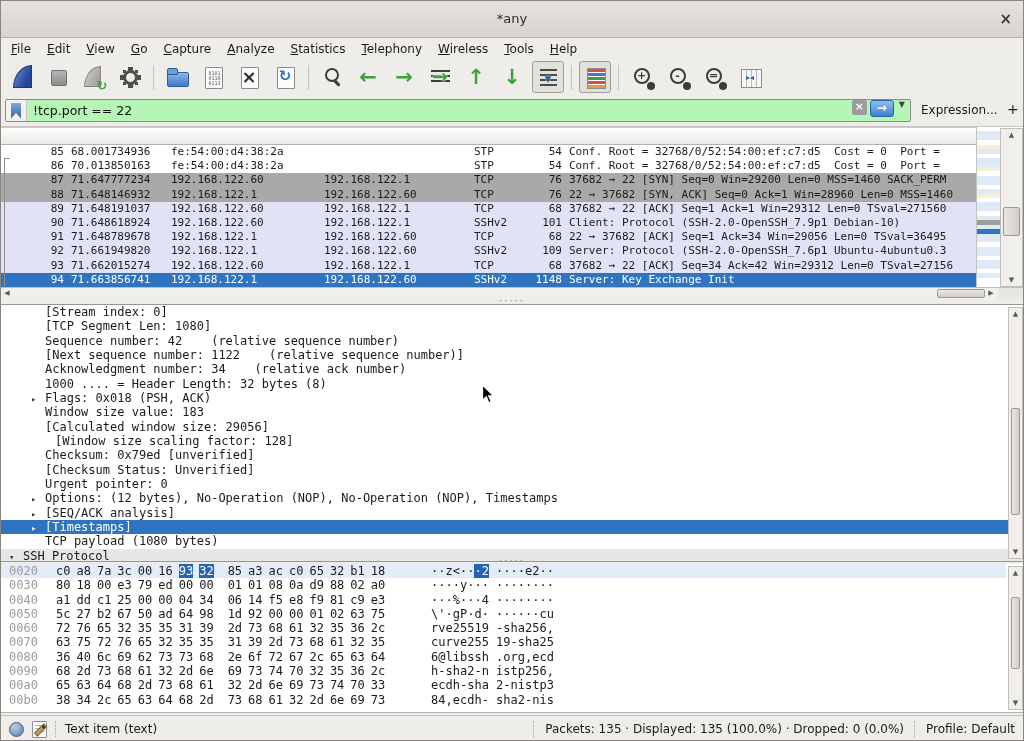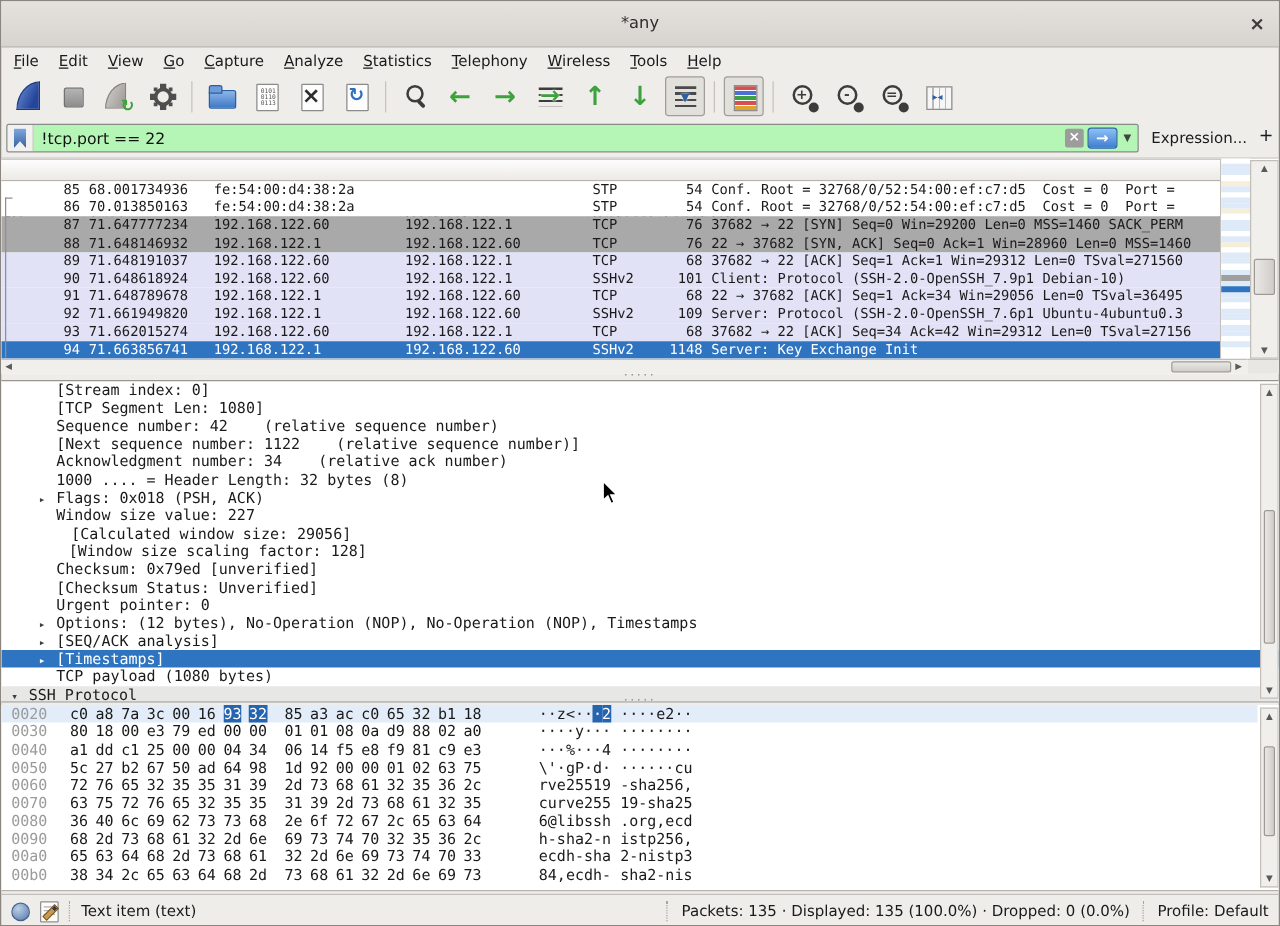--- a/index.html
+++ b/index.html
@@ -56,21 +56,21 @@
   .zoomi::after{position:absolute;left:5px;top:4px;width:16px;height:16px;line-height:15px;text-align:center;font-size:11px;font-weight:bold;color:#3c3c3c;}
   .tbicon-zoom-in::after{content:"+";}
   .tbicon-zoom-out::after{content:"-";}
   .tbicon-zoom-original::after{content:"=";}
   .tbicon-resize-columns::before{content:"";position:absolute;left:4px;top:5px;width:19px;height:17px;border:1px solid #8d8d8d;
     background:repeating-linear-gradient(to right,#f6f6f6 0 4px,#b8b8b8 4px 5px);}
   .tbicon-resize-columns::after{content:"▸◂";position:absolute;left:0;top:9px;width:27px;text-align:center;font-size:8px;color:#2f5f9e;}
   
   .filterbar{position:absolute;left:0;top:94px;width:100%;height:32px;border-bottom:1px solid #c8c5c0;box-sizing:border-box;}
   .filterbox{position:absolute;left:4px;top:4px;width:906px;height:23px;border:1px solid #8a8a8a;border-radius:2px;
-    background:#b5f5b5;display:flex;align-items:center;box-sizing:border-box;overflow:hidden;}
+    background:#b5f5b5;display:flex;box-sizing:border-box;overflow:hidden;}
   .bookmark-pad{width:20px;height:100%;background:#f2f1ef;border-right:1px solid #c9c6c1;display:flex;align-items:center;justify-content:center;flex:none;}
   .bookmark-icon{width:10px;height:16px;background:linear-gradient(#7fa6e0,#35619e);
     clip-path:polygon(0 0,100% 0,100% 100%,50% 66%,0 100%);}
   .filter-input{flex:1;background:transparent;border:none;outline:none;font-family:"DejaVu Sans",sans-serif;font-size:12.5px;color:#111;padding:0 6px;min-width:0;}
   .clear-button{width:15px;height:15px;background:#9c9c9c;border-radius:2px;color:#fff;font-size:11px;line-height:14px;text-align:center;font-weight:bold;flex:none;margin-right:3px;}
   .apply-button{width:24px;height:17px;background:linear-gradient(#8fc0f4,#3f7fd0);border:1px solid #2a62ae;border-radius:3px;color:#fff;
     text-align:center;line-height:15px;font-size:12px;font-weight:bold;flex:none;box-sizing:border-box;}
   .filter-caret{font-size:8px;color:#444;padding:0 5px;flex:none;}
   .expression-button{position:absolute;left:920px;top:8px;font-size:12px;color:#1a1a1a;}
   .add-filter-button{position:absolute;left:1006px;top:6px;font-size:14px;color:#1a1a1a;}
@@ -394,22 +394,22 @@
 
   <div class="details">
     <div id="details-tree">
         <div class="dline" style="padding-left: 30px;"><span class="darrow"></span><span>[Stream index: 0]</span></div>
         <div class="dline" style="padding-left: 30px;"><span class="darrow"></span><span>[TCP Segment Len: 1080]</span></div>
         <div class="dline" style="padding-left: 30px;"><span class="darrow"></span><span>Sequence number: 42    (relative sequence number)</span></div>
         <div class="dline" style="padding-left: 30px;"><span class="darrow"></span><span>[Next sequence number: 1122    (relative sequence number)]</span></div>
         <div class="dline" style="padding-left: 30px;"><span class="darrow"></span><span>Acknowledgment number: 34    (relative ack number)</span></div>
         <div class="dline" style="padding-left: 30px;"><span class="darrow"></span><span>1000 .... = Header Length: 32 bytes (8)</span></div>
         <div class="dline" style="padding-left: 30px;"><span class="darrow">▸</span><span>Flags: 0x018 (PSH, ACK)</span></div>
-        <div class="dline" style="padding-left: 30px;"><span class="darrow"></span><span>Window size value: 227</span></div>
-        <div class="dline" style="padding-left: 42px;"><span class="darrow"></span><span>[Calculated window size: 29056]</span></div>
+        <div class="dline" style="padding-left: 30px;"><span class="darrow"></span><span>Window size value: 183</span></div>
+        <div class="dline" style="padding-left: 30px;"><span class="darrow"></span><span>[Calculated window size: 29056]</span></div>
         <div class="dline" style="padding-left: 40px;"><span class="darrow"></span><span>[Window size scaling factor: 128]</span></div>
         <div class="dline" style="padding-left: 30px;"><span class="darrow"></span><span>Checksum: 0x79ed [unverified]</span></div>
         <div class="dline" style="padding-left: 30px;"><span class="darrow"></span><span>[Checksum Status: Unverified]</span></div>
         <div class="dline" style="padding-left: 30px;"><span class="darrow"></span><span>Urgent pointer: 0</span></div>
         <div class="dline" style="padding-left: 30px;"><span class="darrow">▸</span><span>Options: (12 bytes), No-Operation (NOP), No-Operation (NOP), Timestamps</span></div>
         <div class="dline" style="padding-left: 30px;"><span class="darrow">▸</span><span>[SEQ/ACK analysis]</span></div>
         <div class="dline dsel" style="padding-left: 30px;"><span class="darrow">▸</span><span>[Timestamps]</span></div>
         <div class="dline" style="padding-left: 30px;"><span class="darrow"></span><span>TCP payload (1080 bytes)</span></div>
         <div class="dline dshade" style="padding-left: 8px;"><span class="darrow">▾</span><span>SSH Protocol</span></div>
       </div>

